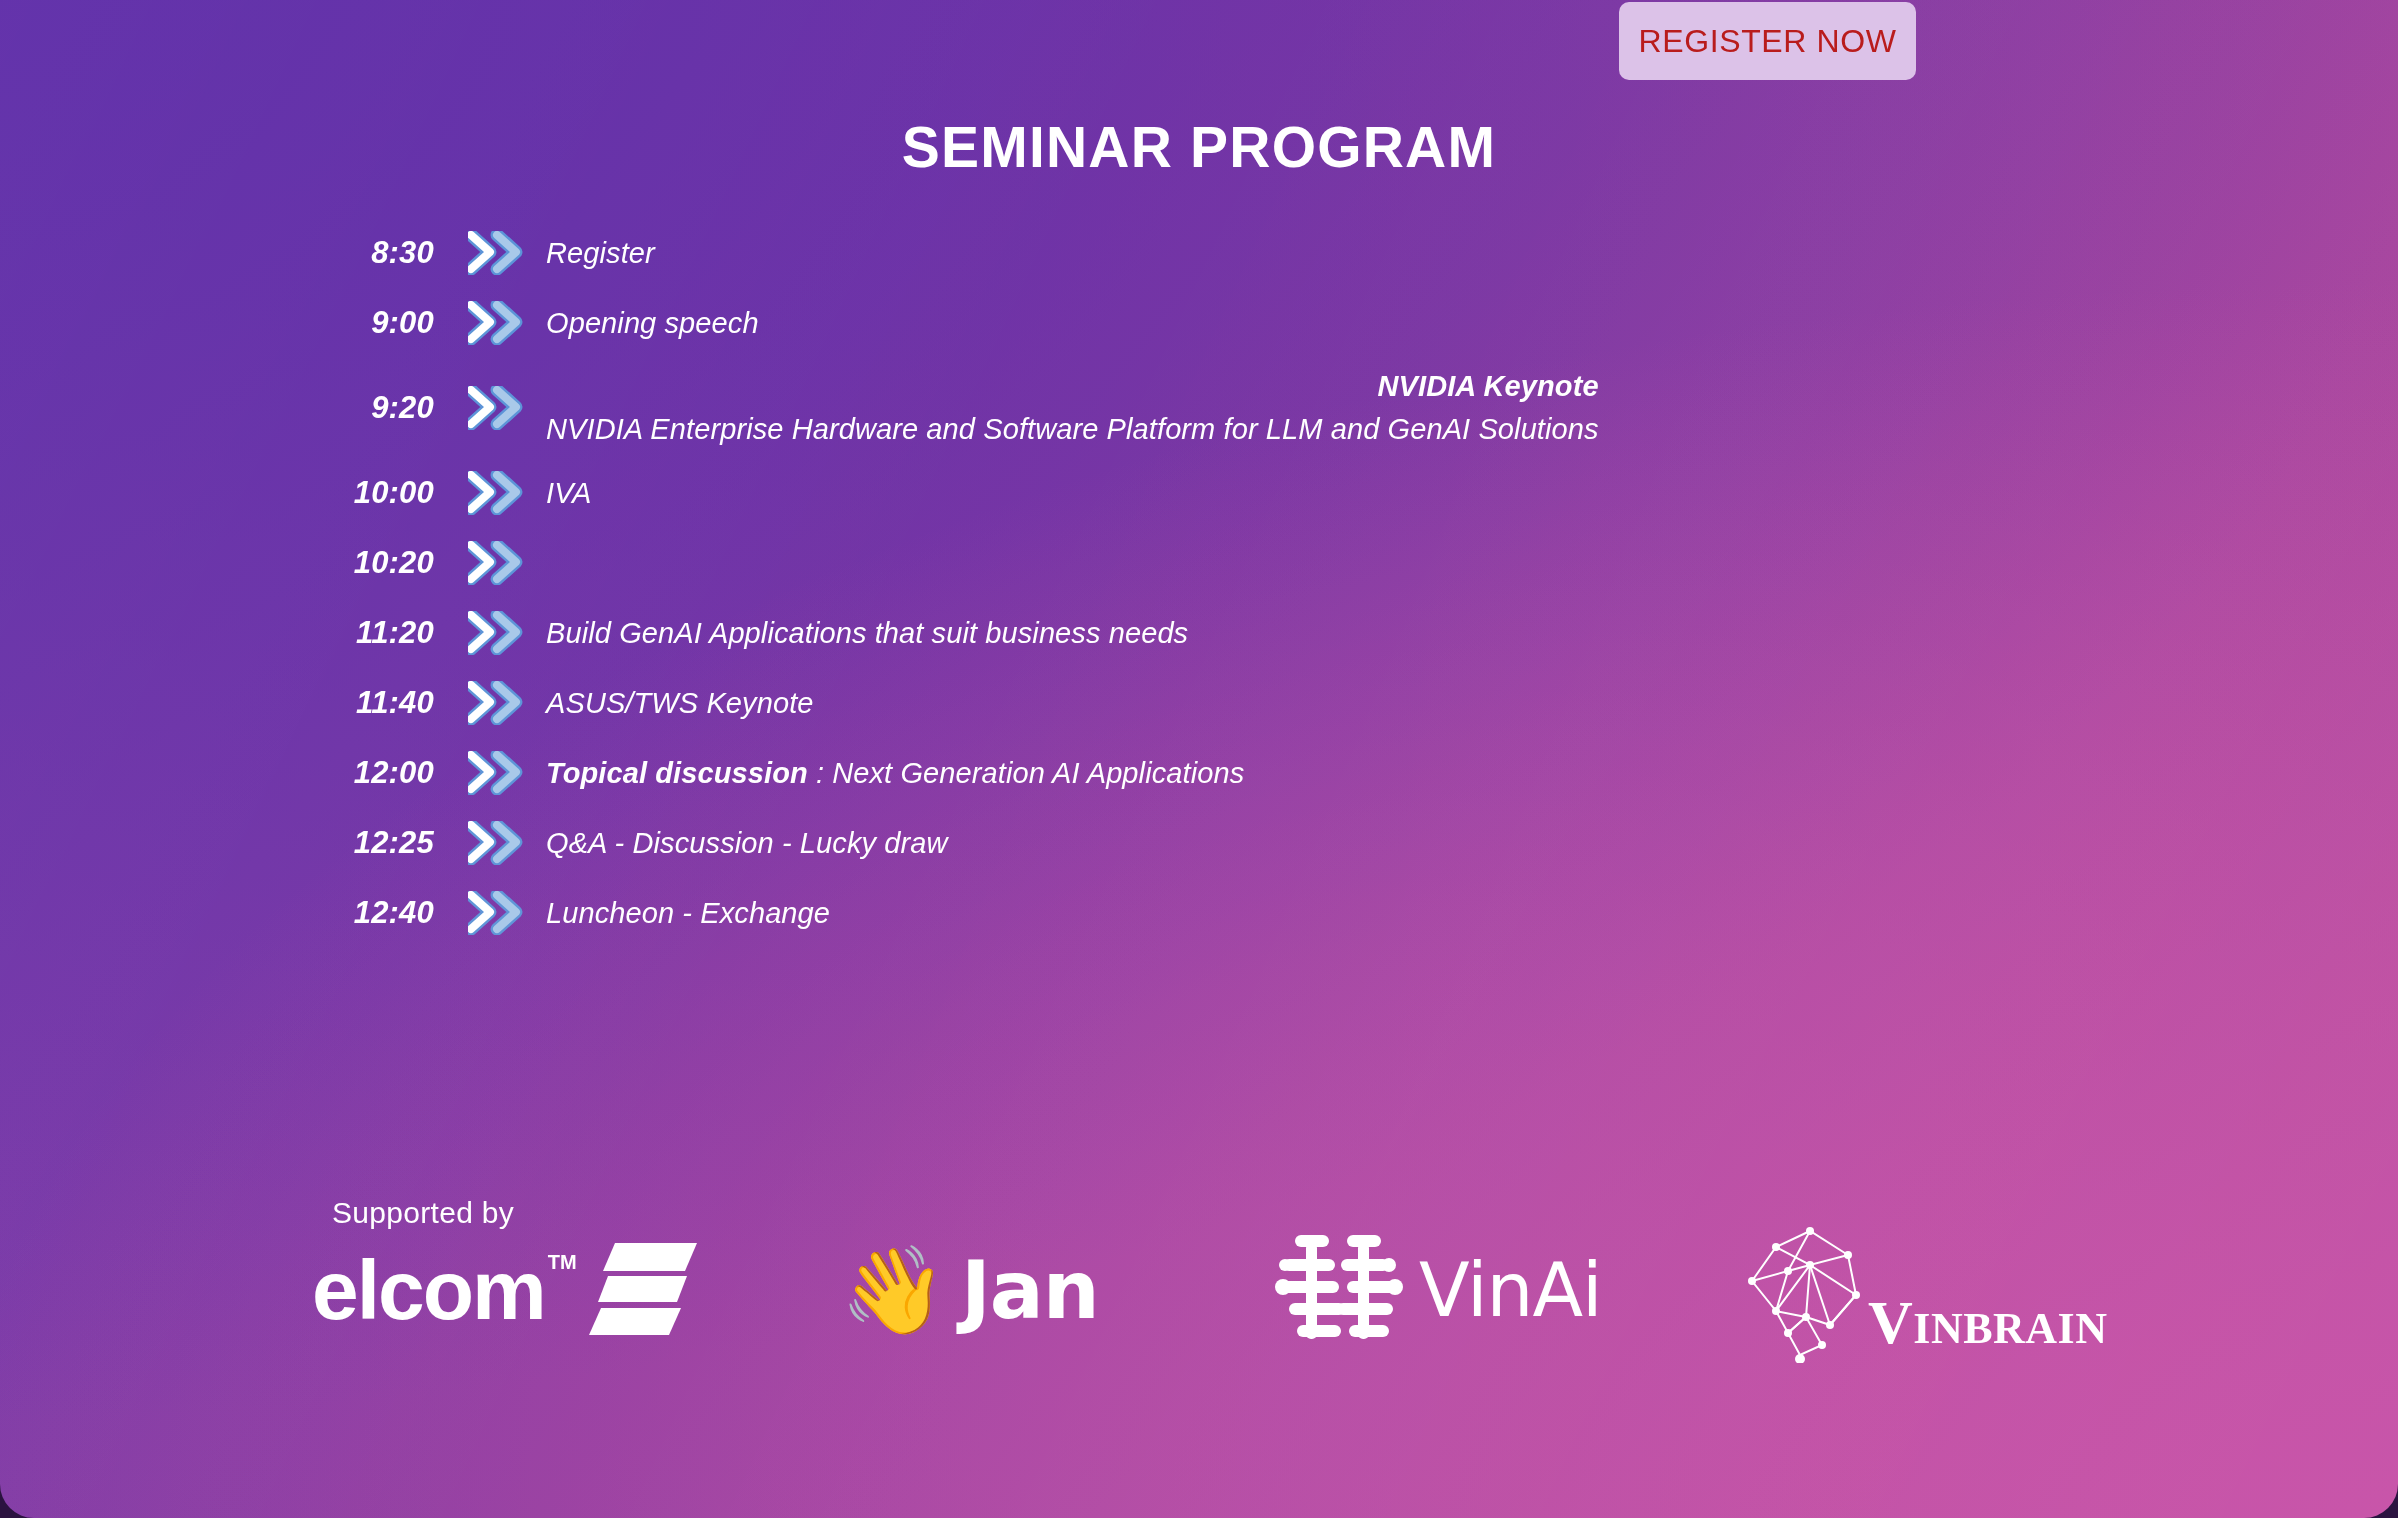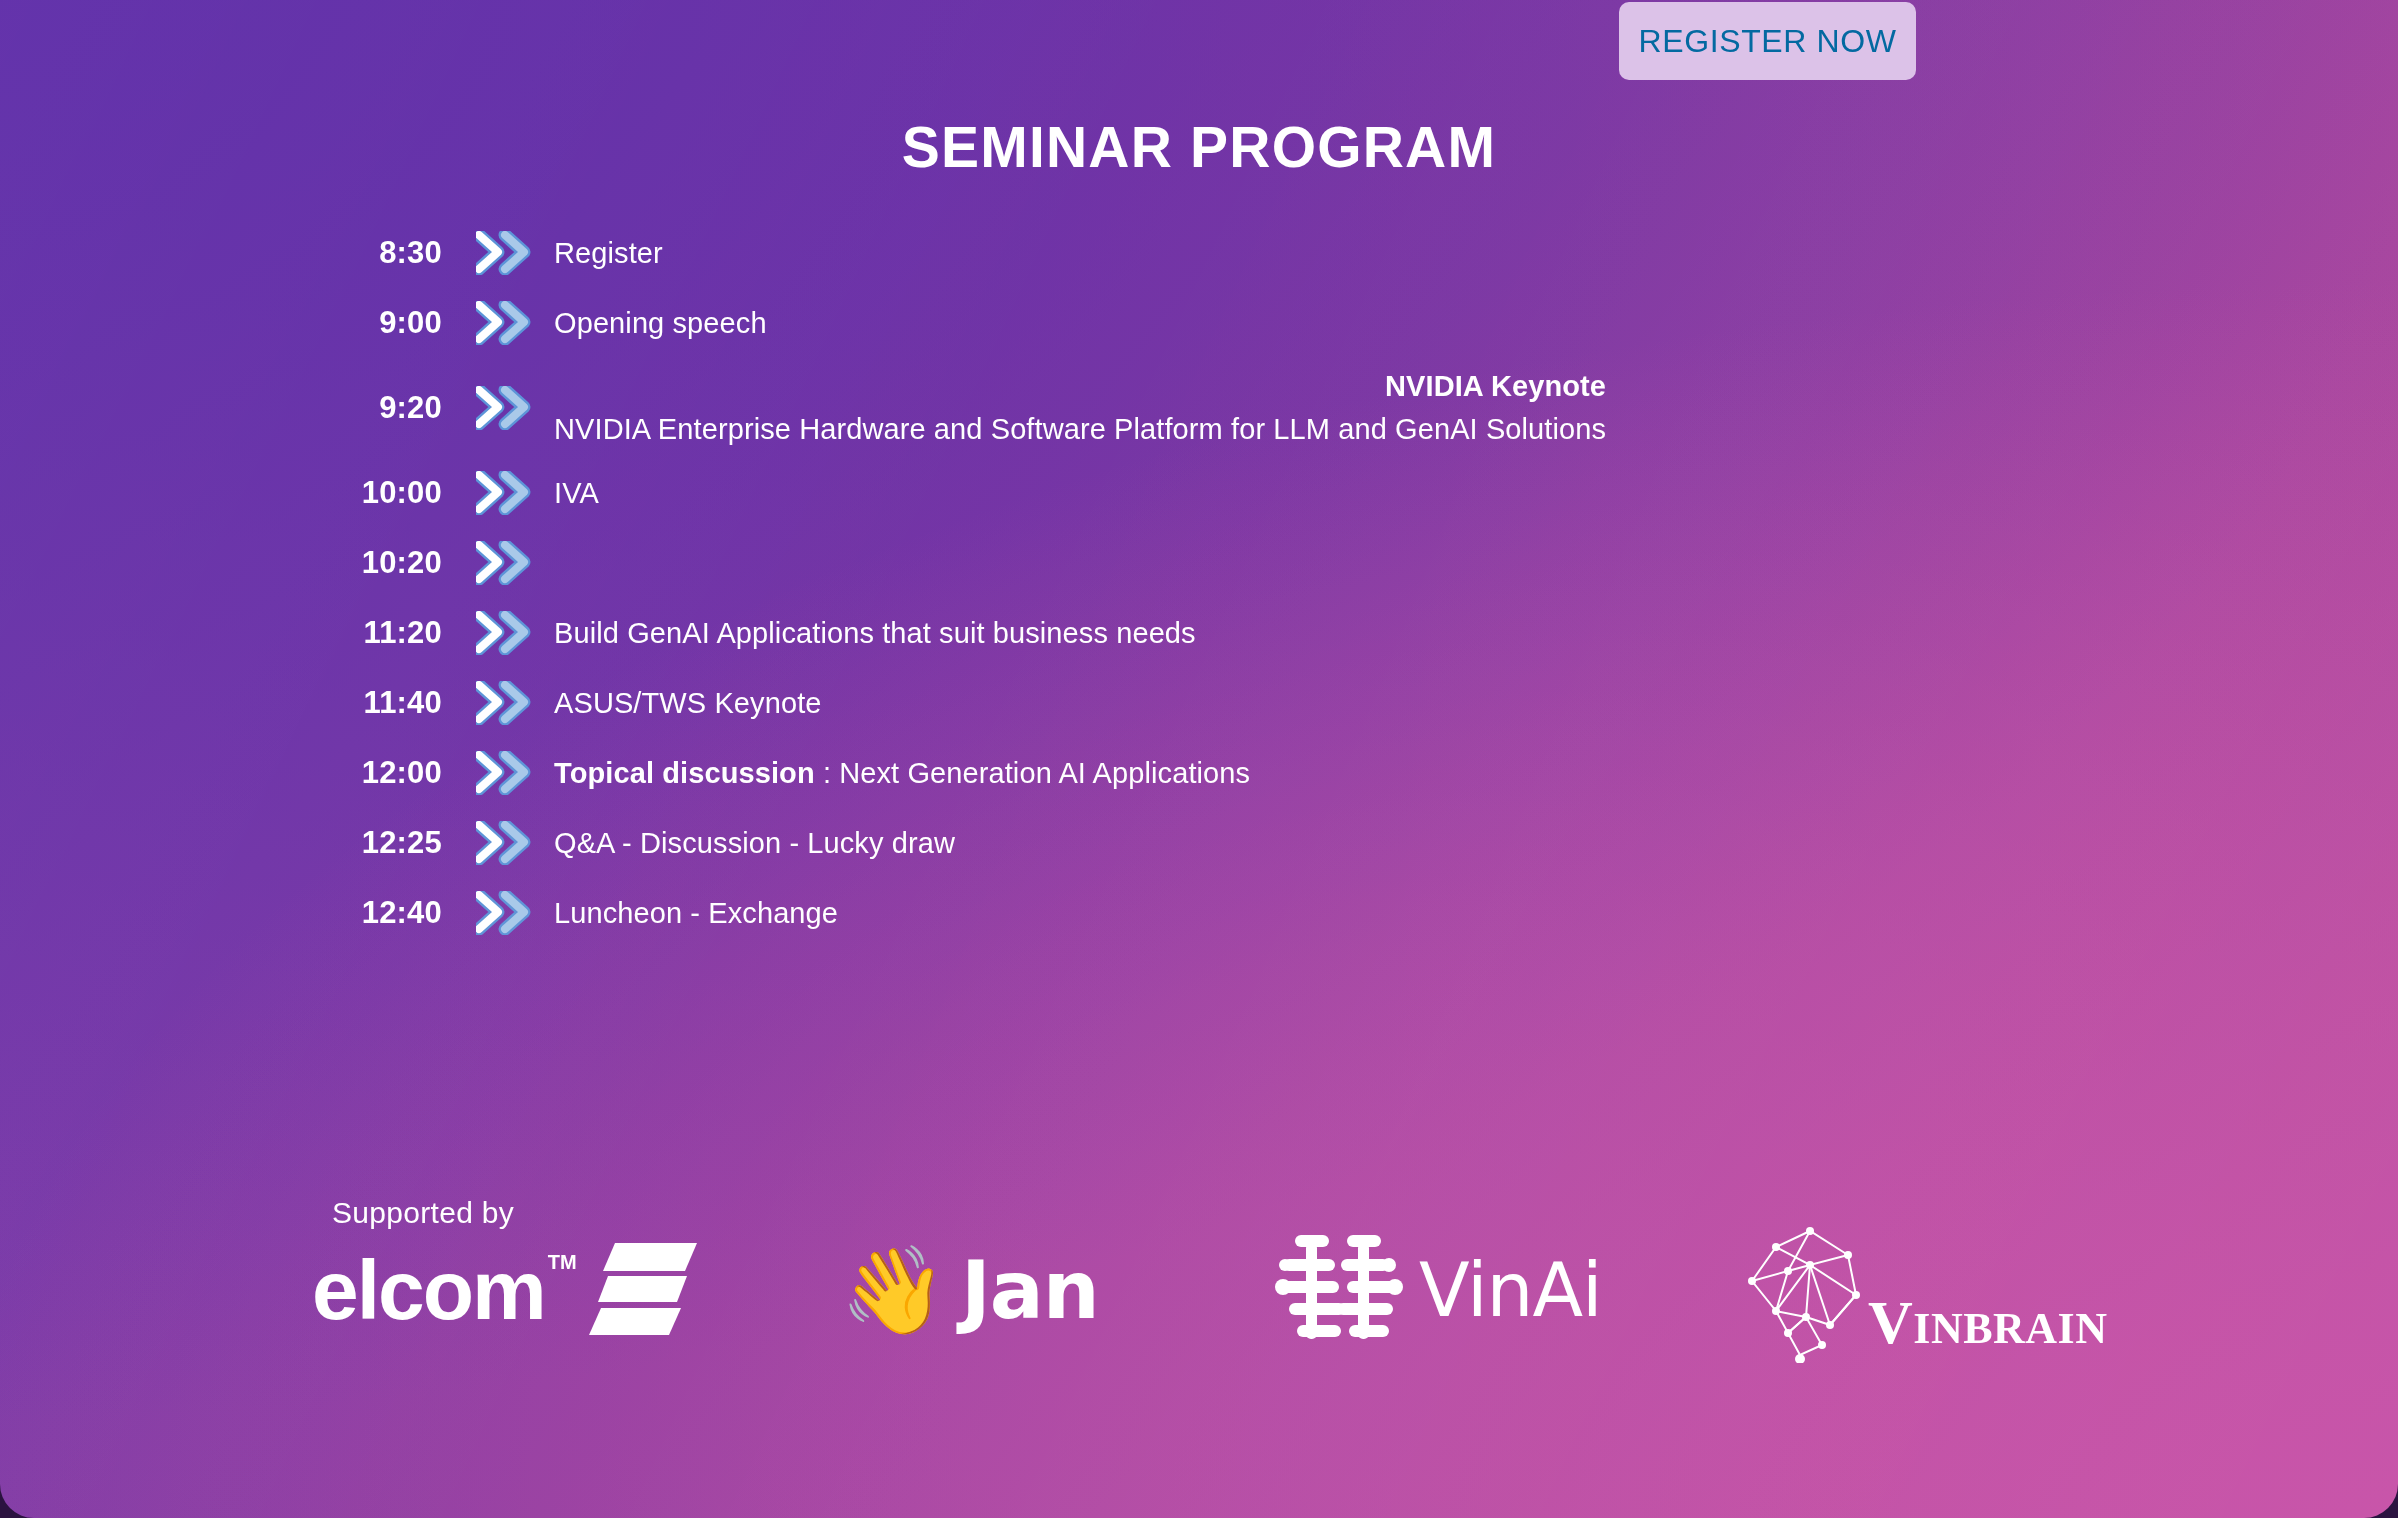--- a/index.html
+++ b/index.html
@@ -39,21 +39,21 @@
   
   .register-btn {
     position: absolute;
     top: 2px;
     left: 1619px;
     width: 297px;
     height: 78px;
     border: none;
     border-radius: 10px;
     background: #dcc2e8;
-    color: #0369a1;
+    color: #b91c1c;
     font-family: "Liberation Sans", sans-serif;
     font-size: 32px;
     font-weight: 400;
     letter-spacing: 0.6px;
     cursor: pointer;
     z-index: 6;
   }
 
   
   .title {
@@ -66,23 +66,24 @@
     font-size: 57px;
     font-weight: 700;
     letter-spacing: 1.2px;
     z-index: 5;
   }
 
   
   .program {
     position: absolute;
     top: 218px;
-    left: 12px;
+    left: 4px;
     width: 2182px;
     z-index: 5;
+    font-style: italic;
   }
   .row {
     display: flex;
     align-items: center;
     min-height: 70px;
     padding-left: 260px;
   }
   .row.tall { min-height: 100px; align-items: center; }
 
   .time {

